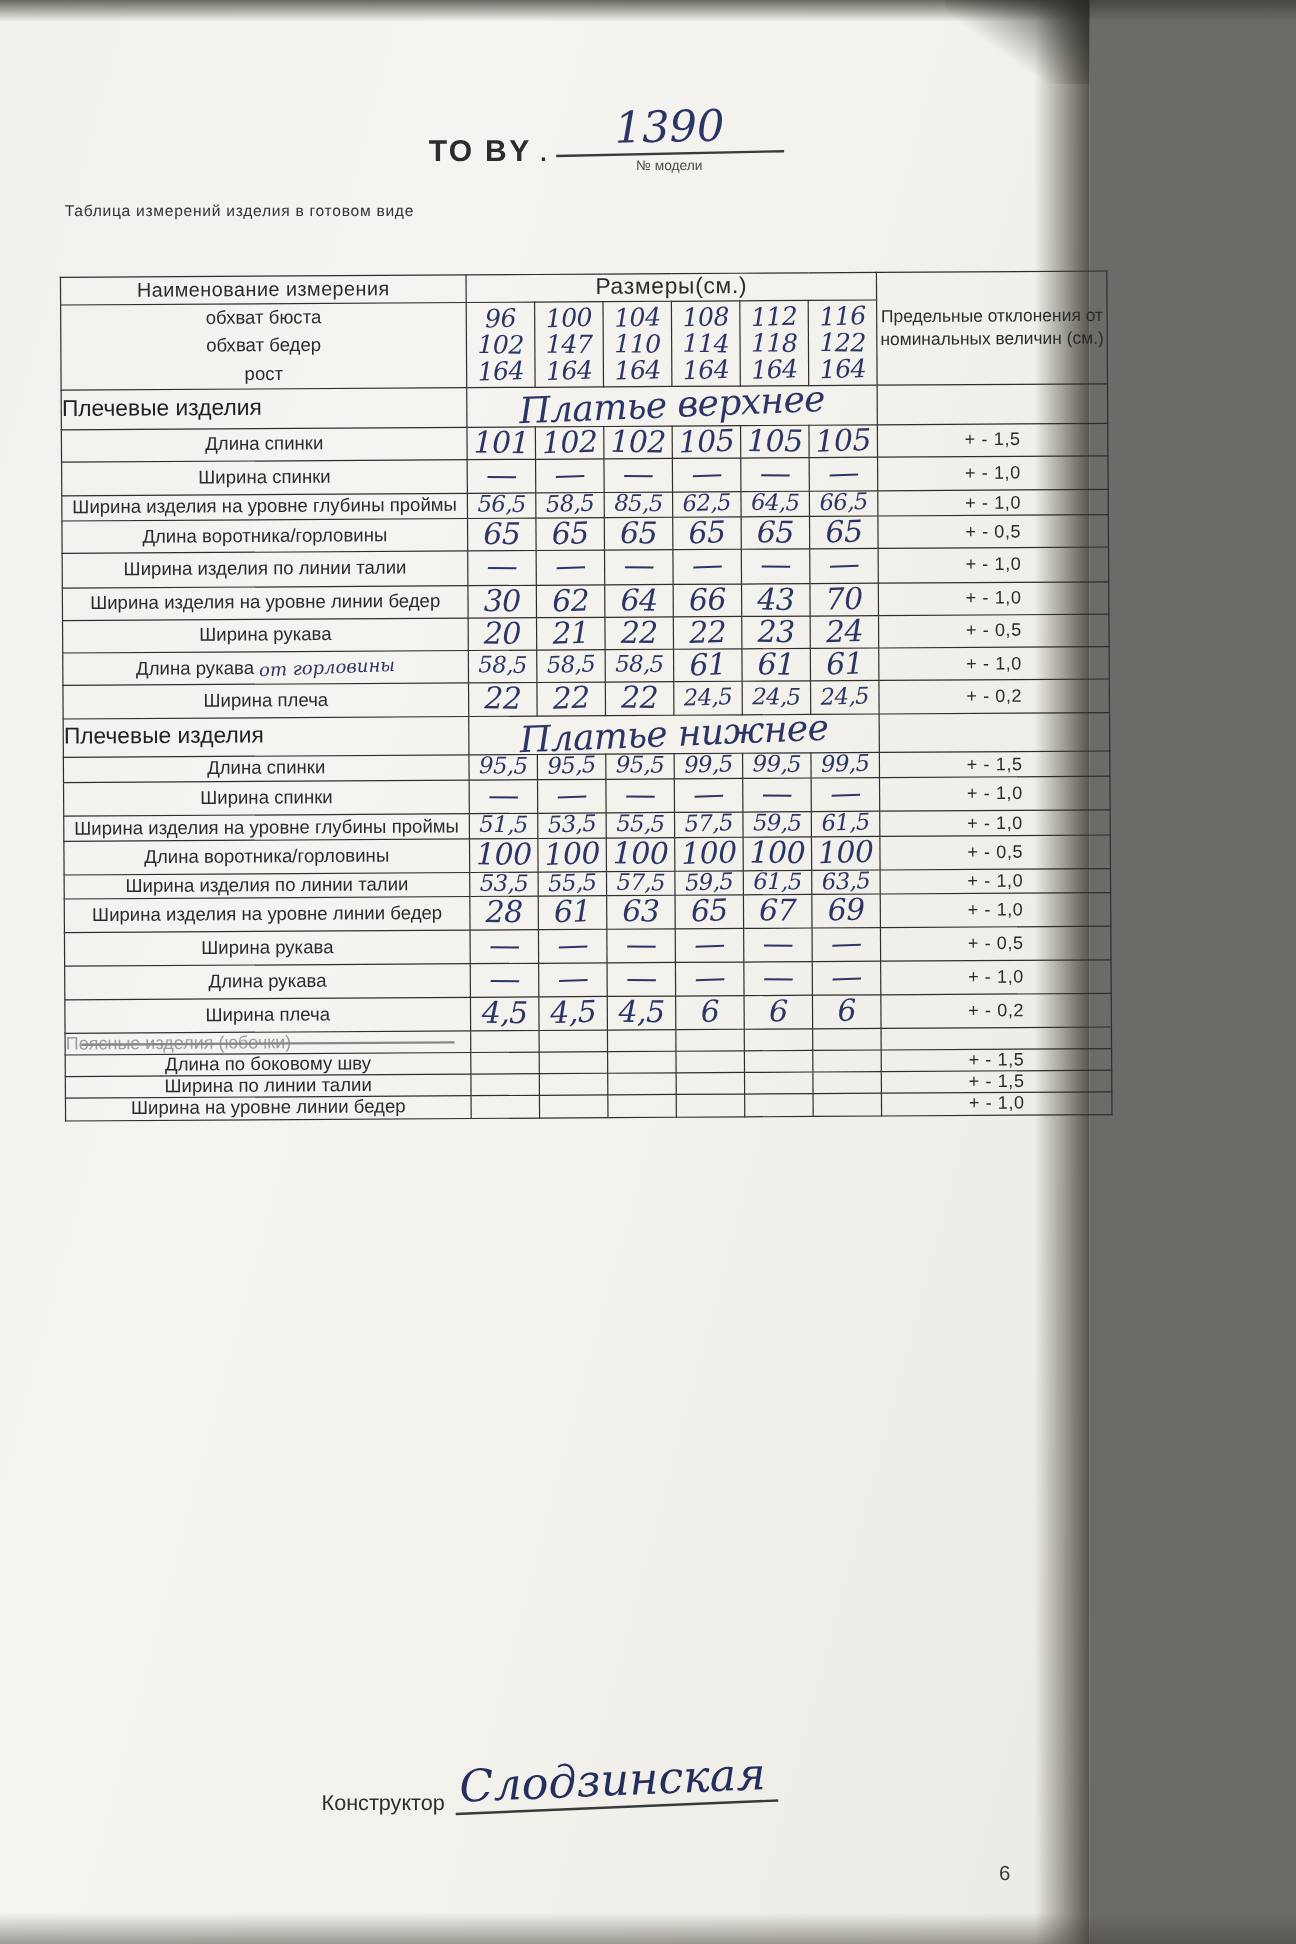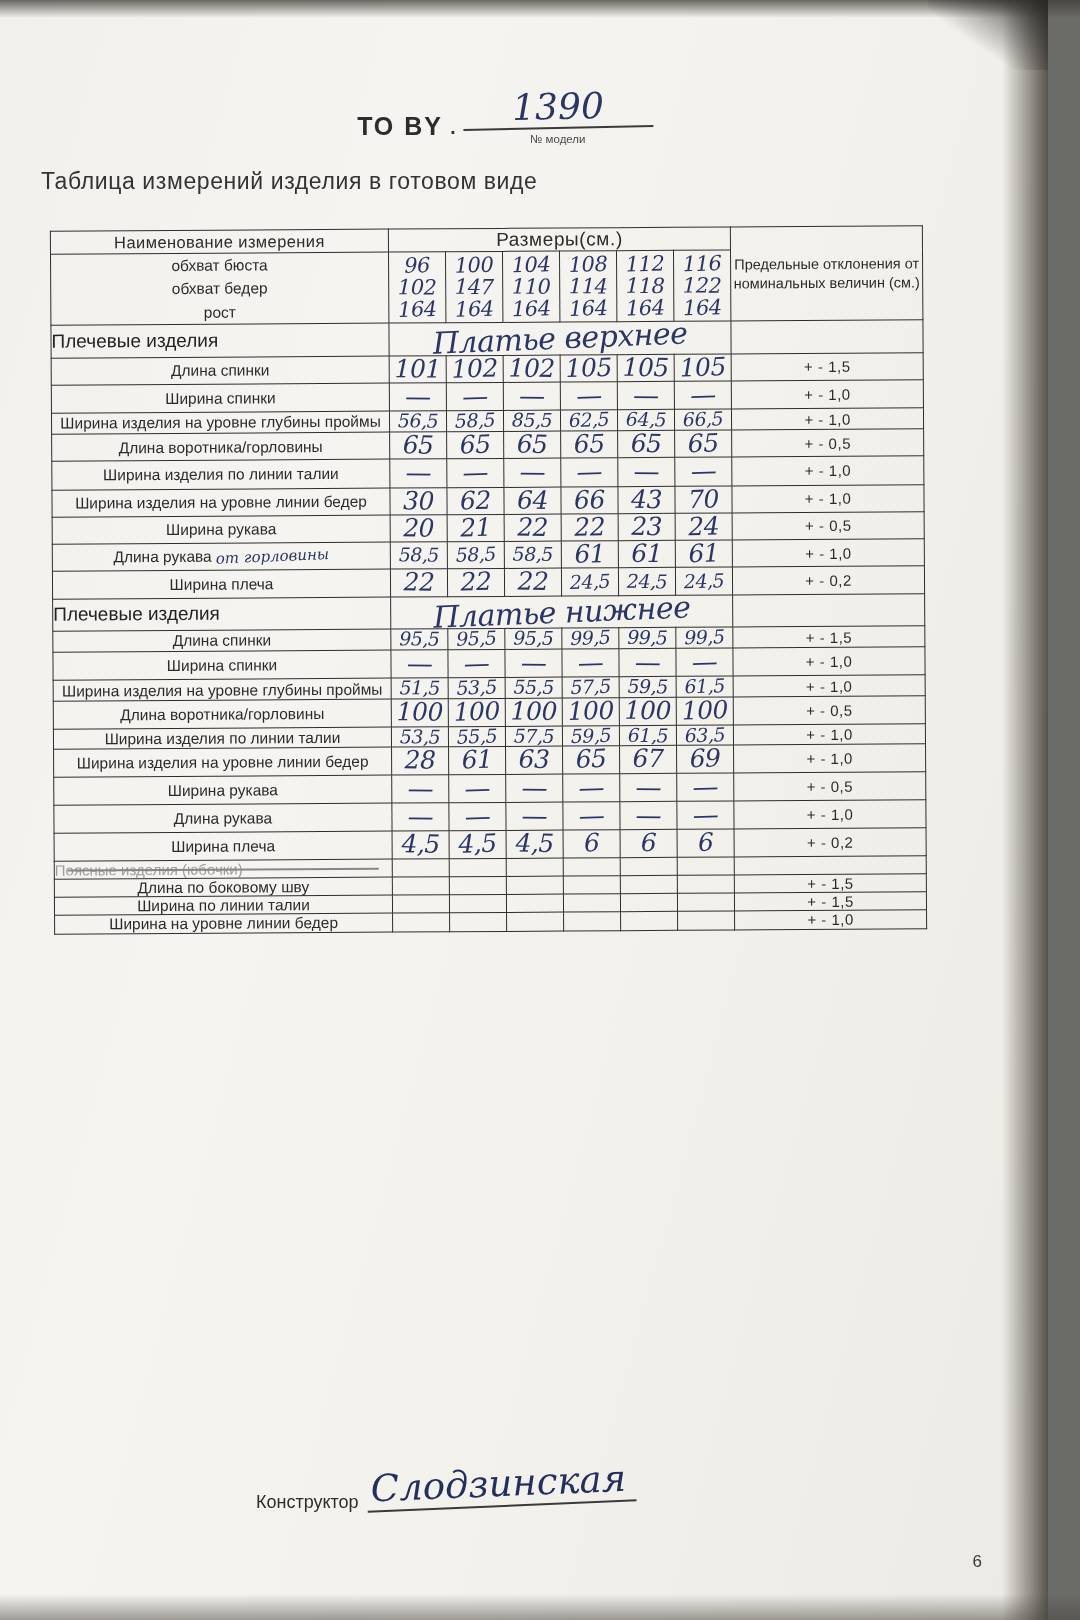--- a/index.html
+++ b/index.html
@@ -9,21 +9,21 @@
   }
   body {
     width: 1080px;
     height: 1620px;
     overflow: hidden;
     font-family: "Liberation Sans", sans-serif;
   }
   .page {
     position: absolute;
     left: 0; top: 0;
-    width: 1048px;
+    width: 908px;
     height: 1620px;
     background:
       linear-gradient(105deg, #f2f0ec 0%, #f6f4f0 30%, #f3f1ec 60%, #eceae4 100%);
   }
   
   .edge-right {
     position: absolute;
     right: 0; top: 0;
     width: 46px; height: 1620px;
     background: linear-gradient(to right, rgba(120,115,105,0) 0%, rgba(90,86,78,0.55) 55%, rgba(60,57,50,0.85) 100%);
@@ -107,22 +107,22 @@
     transform: rotate(-1.2deg);
   }
   .model-cap {
     font-size: 11.5px;
     color: #4a4a4a;
     margin-top: 4px;
   }
 
   .subtitle {
     position: absolute;
-    left: 41px; top: 168px;
-    font-size: 23px;
+    left: 54px; top: 168px;
+    font-size: 13px;
     letter-spacing: 0.6px;
     color: #333;
   }
 
   
   table.meas {
     position: absolute;
     left: 52px; top: 228px;
     width: 872px;
     border-collapse: collapse;
@@ -193,21 +193,21 @@
   }
   .hw.dash { font-size: 26px; color: #2b3566; }
   .hw.r1 { transform: rotate(-1.4deg); }
   .hw.r2 { transform: rotate(1deg); }
 
   .spec-cell { padding: 2px 0; }
   .spec-row3 { line-height: 1.18; }
 
   .sig-row {
     position: absolute;
-    left: 256px; top: 1468px;
+    left: 268px; top: 1468px;
     display: flex;
     align-items: flex-end;
     gap: 8px;
   }
   .sig-label {
     font-size: 18px;
     color: #2d2d2d;
   }
   .sig-name {
     font-family: "DejaVu Serif", serif;

